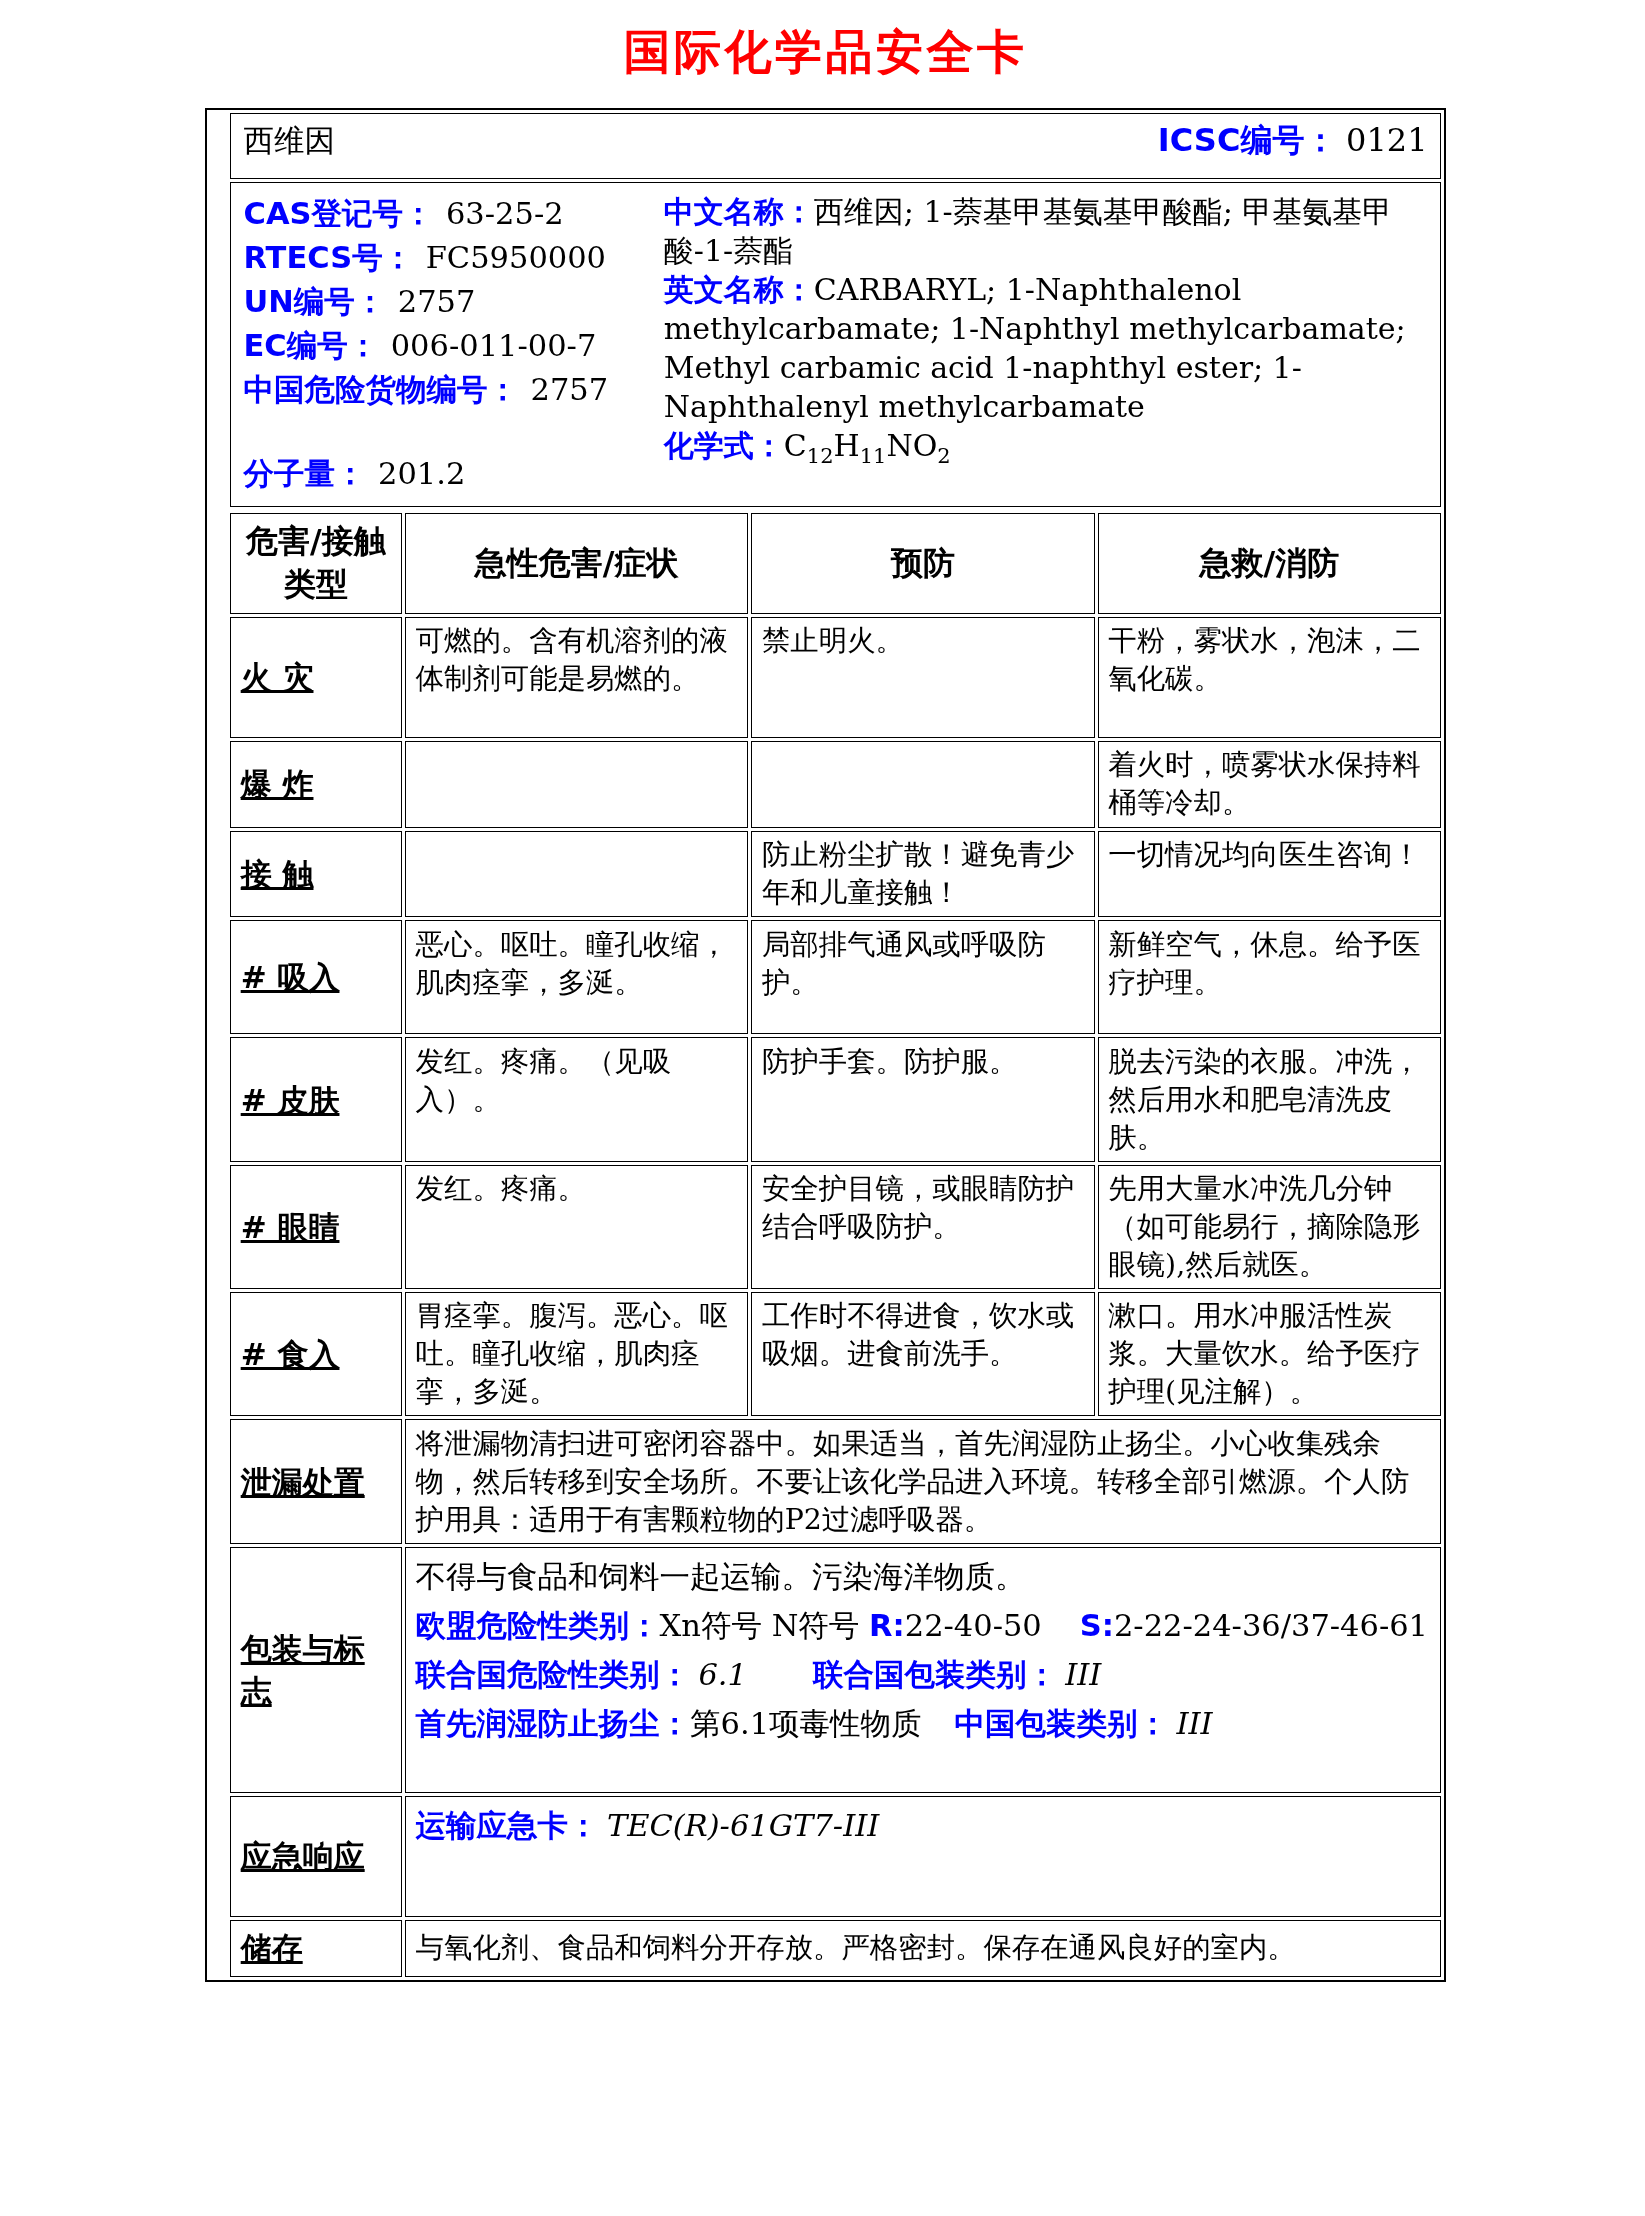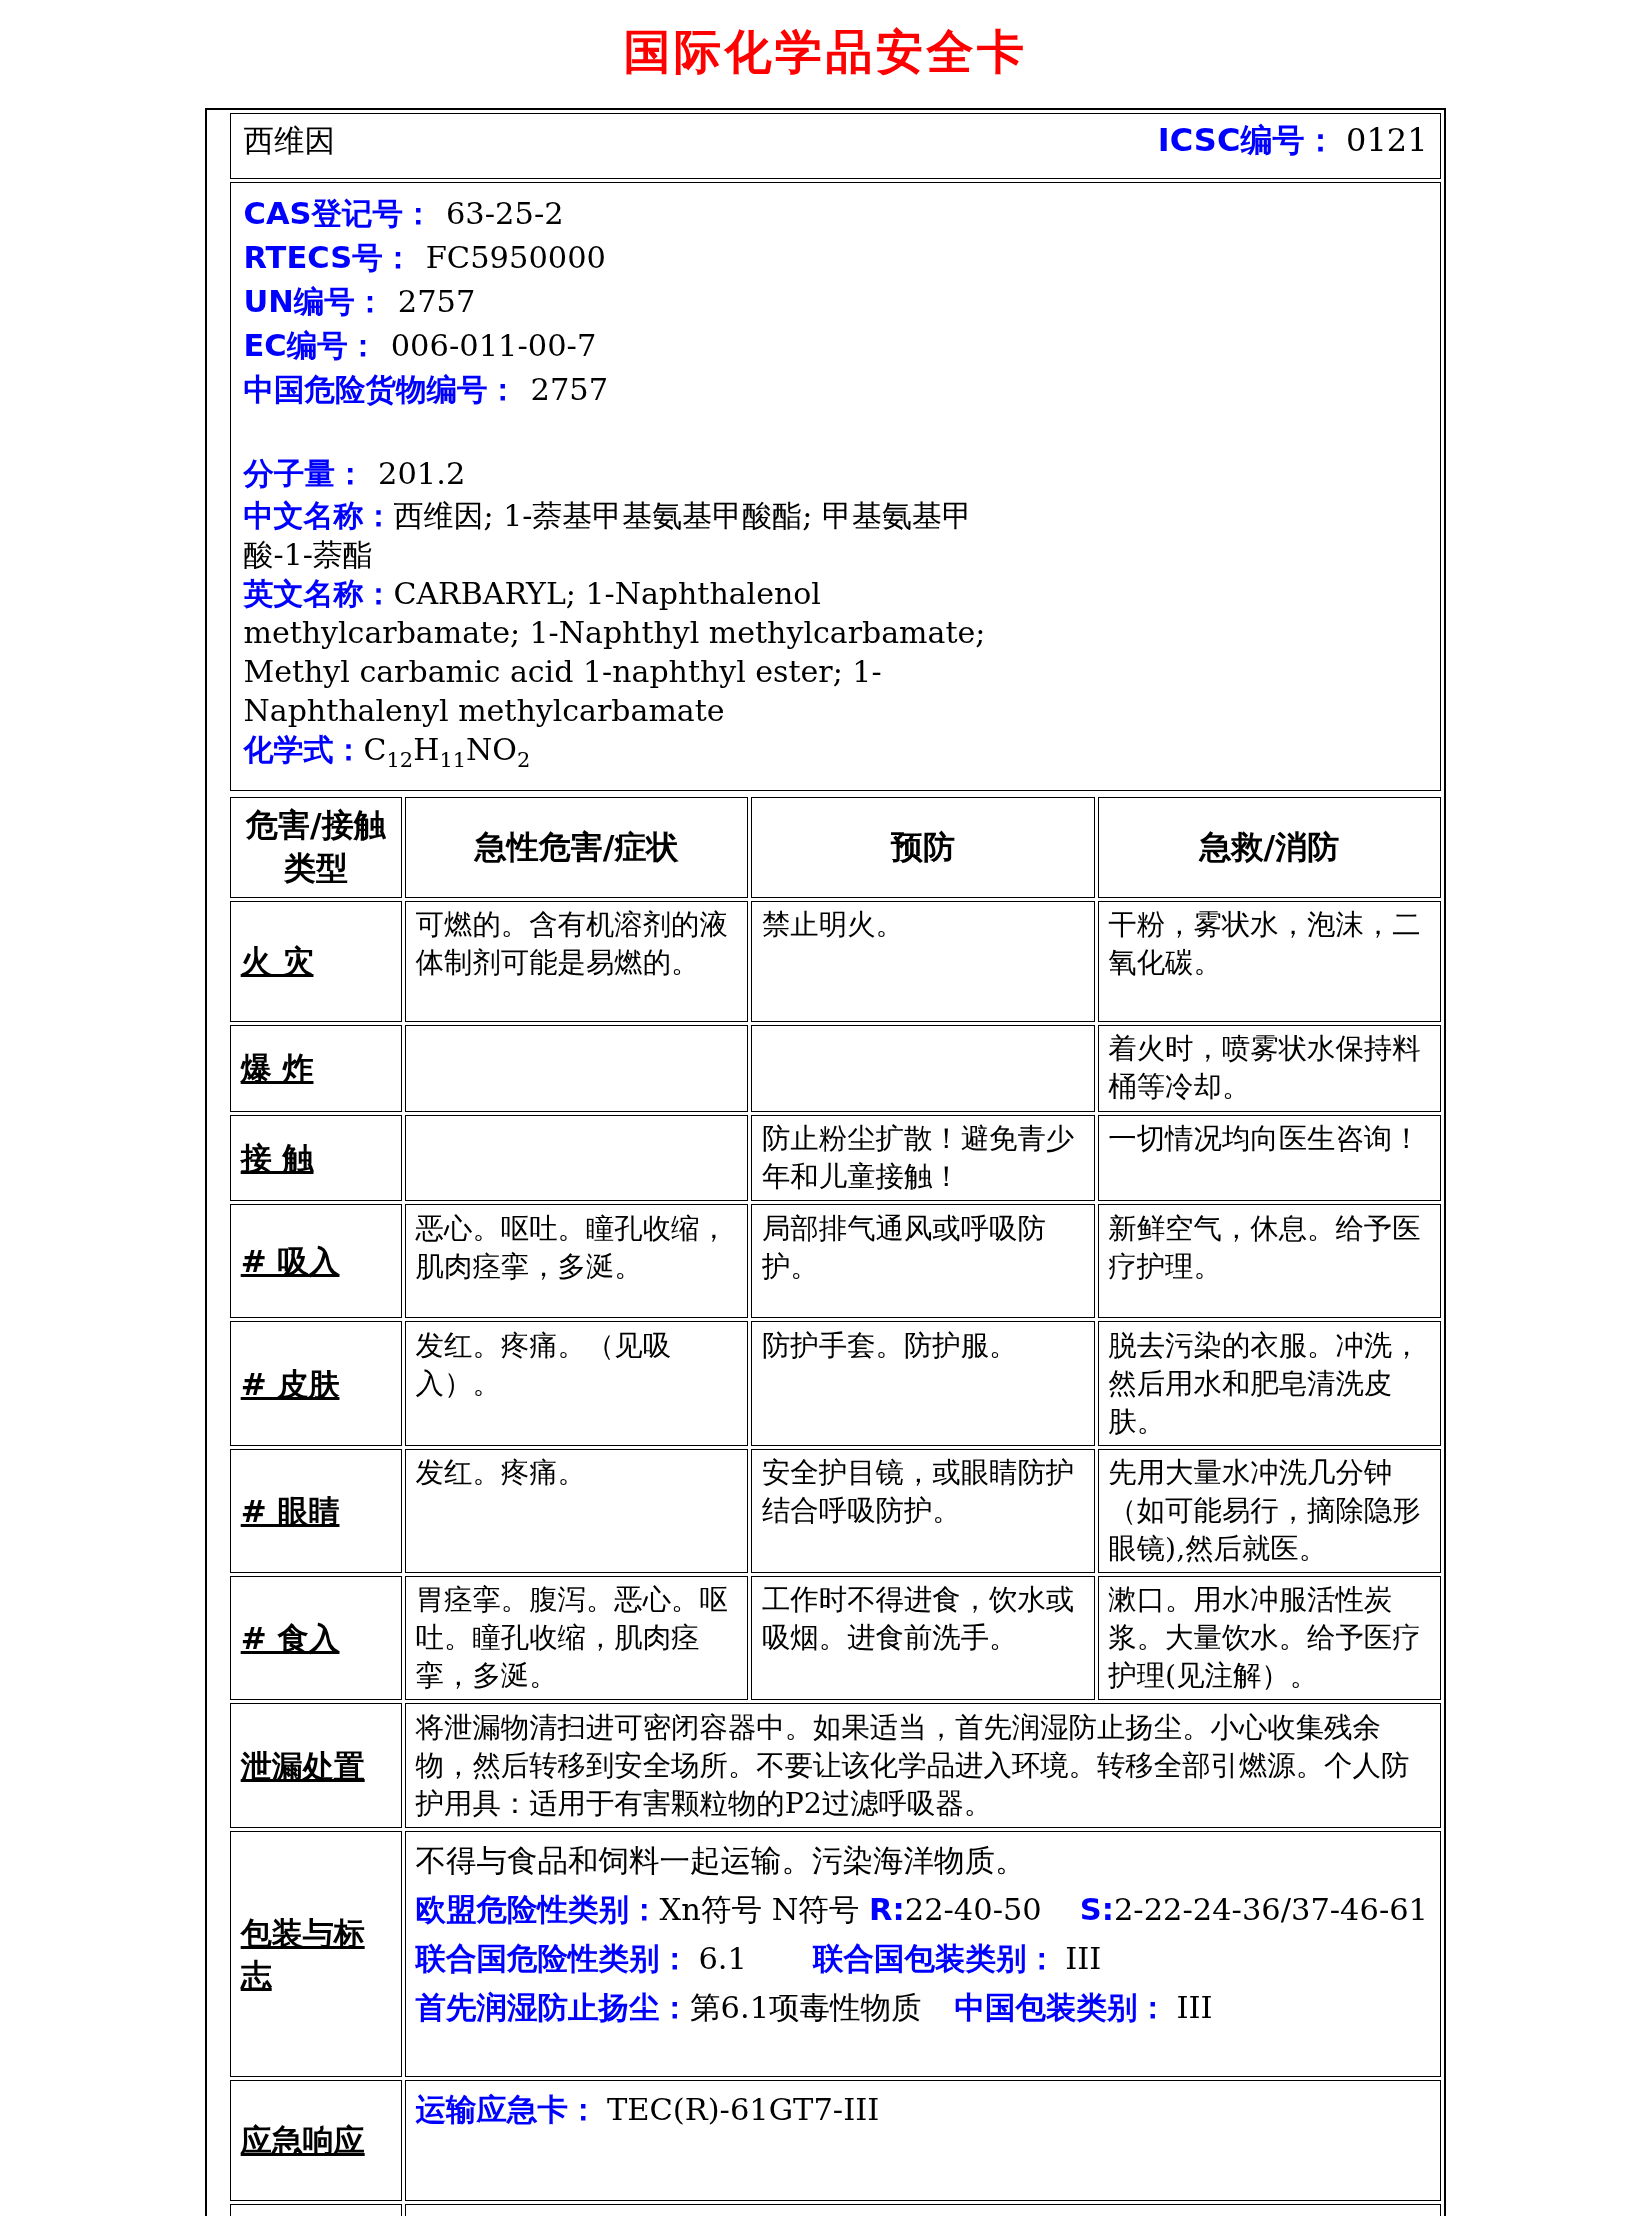--- a/index.html
+++ b/index.html
@@ -30,42 +30,42 @@
   .blue {
     color:#0000ff; font-weight:bold;
     font-family:"DejaVu Sans","Liberation Sans",sans-serif;
   }
   
   .name-row-flex { display:flex; justify-content:space-between; align-items:baseline; }
   td.name-cell { font-size:30.5px; padding:7px 12.5px; }
   .icsc-num { margin-left:9.7px; font-size:32px; }
   .icsc-label { font-size:32px; }
   td.info-cell { padding:9.7px 12.5px; }
-  .info-flex { display:flex;flex-direction:column; }
+  .info-flex { display:flex; }
   .ids-block { width:35.5%; font-size:30.5px; line-height:44px; }
   .id-value { margin-left:12.5px; }
   .mw-line { margin-top:40px; }
   .names-block { width:64.5%; font-size:30px; line-height:39px; }
   .names-block p { margin:0; }
   .en-para { margin-top:39px; }
   .formula-line sub { font-size:21px; }
   
   td.cat {
     text-align:left; vertical-align:middle;
     font-size:31px; line-height:42px;text-decoration:underline;
   }
   tr.hdr td.cell {
     text-align:center; vertical-align:middle;
     font-size:32px; line-height:43px; white-space:pre-line;
   }
   td.pack-cell { font-size:30.5px; line-height:49px; }
   .gap-s { margin-left:38px; }
   .gap-un { margin-left:66px; }
   .gap-cn { margin-left:33px; }
-  .val-sp { margin-left:8.3px; }
+  .val-sp { margin-left:8.3px;font-style:italic; }
 </style>
 </head>
 <body>
 
 <div class="title">国际化学品安全卡</div>
 
 <div class="card">
 
   <table class="tbl">
     <tbody>

